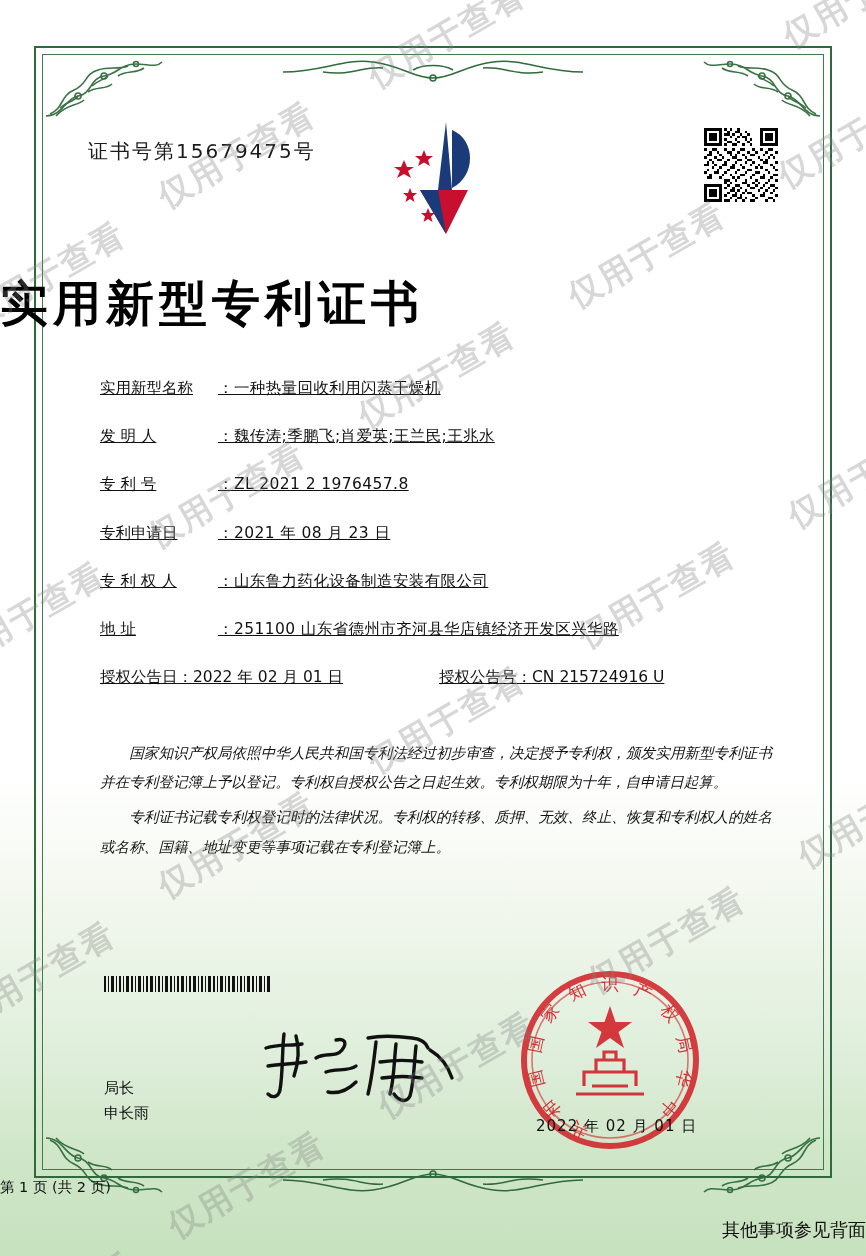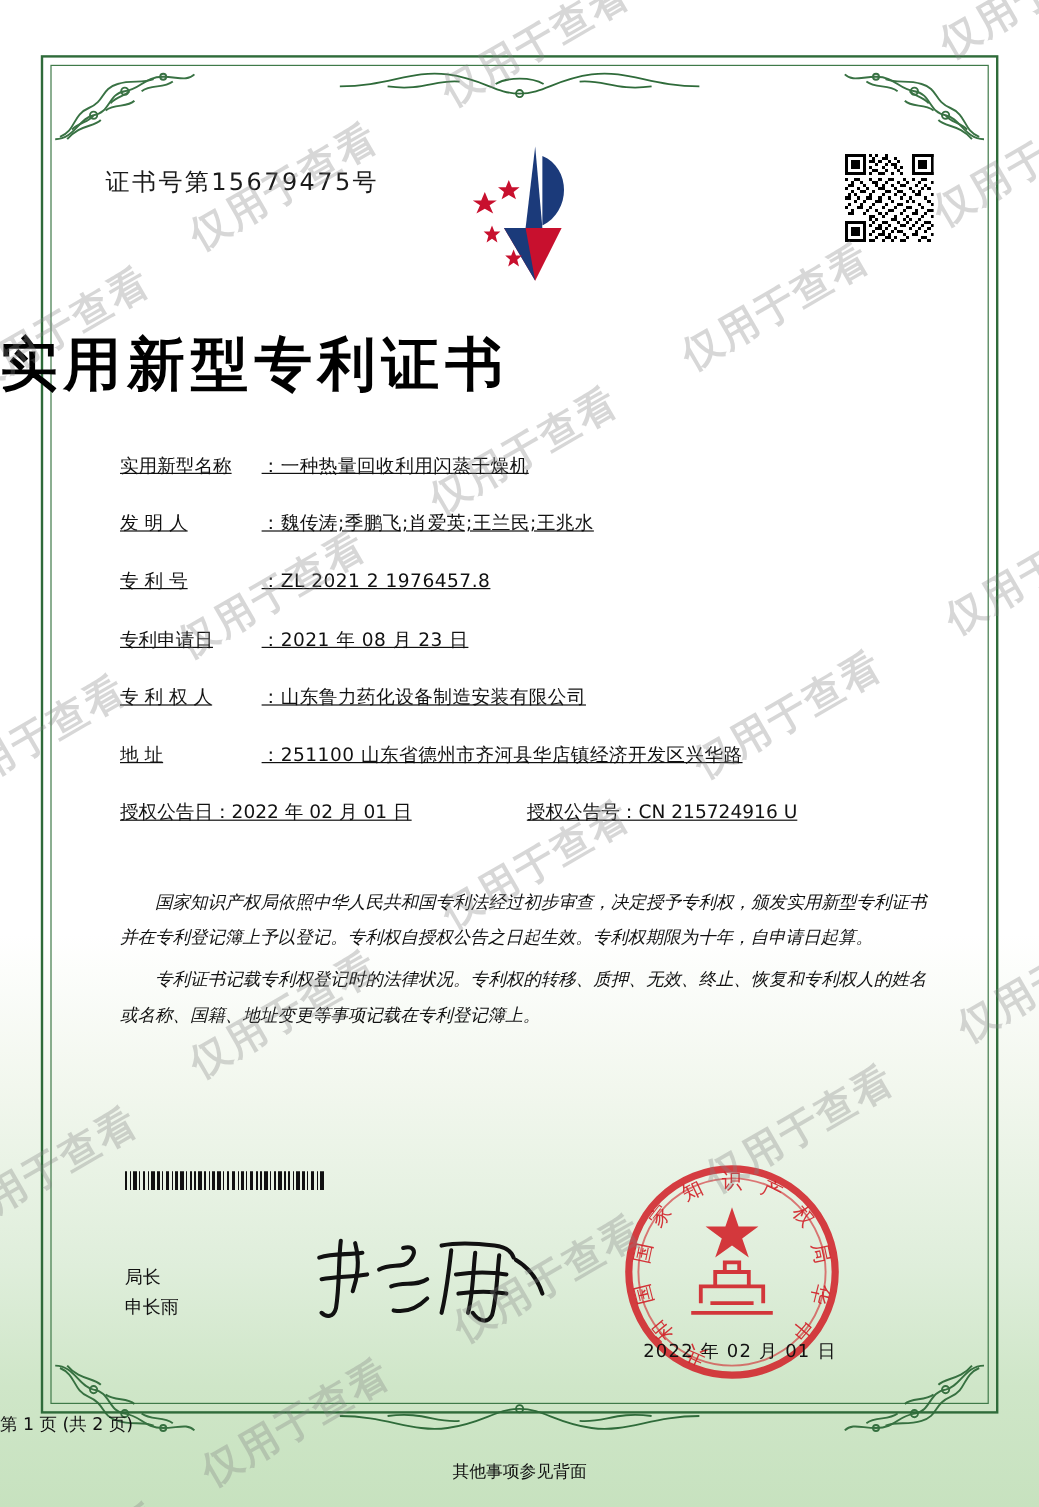--- a/index.html
+++ b/index.html
@@ -196,21 +196,21 @@
     top: 976px;
     width: 166px;
     height: 16px;
   }
   .barcode svg { width: 100%; height: 100%; display: block; }
 
   
   .sig-labels {
     position: absolute;
     left: 104px;
-    top: 1052px;
+    top: 1076px;
     font-size: 15px;
     line-height: 1.65;
     color: #111;
   }
   .signature {
     position: absolute;
     left: 256px;
     top: 1028px;
     width: 210px;
     height: 76px;
@@ -244,22 +244,22 @@
     right: 0;
     top: 1178px;
     font-size: 14.5px;
     color: #111;
   }
   .footer-note {
     position: absolute;
     left: 0;
     right: 0;
     top: 1218px;
-    text-align: center;
-    font-size: 14px;
+    text-align: right;
+    font-size: 18px;
     color: #111;
   }
 
   
   .watermarks {
     position: absolute;
     inset: 0;
     pointer-events: none;
     overflow: hidden;
     z-index: 40;

